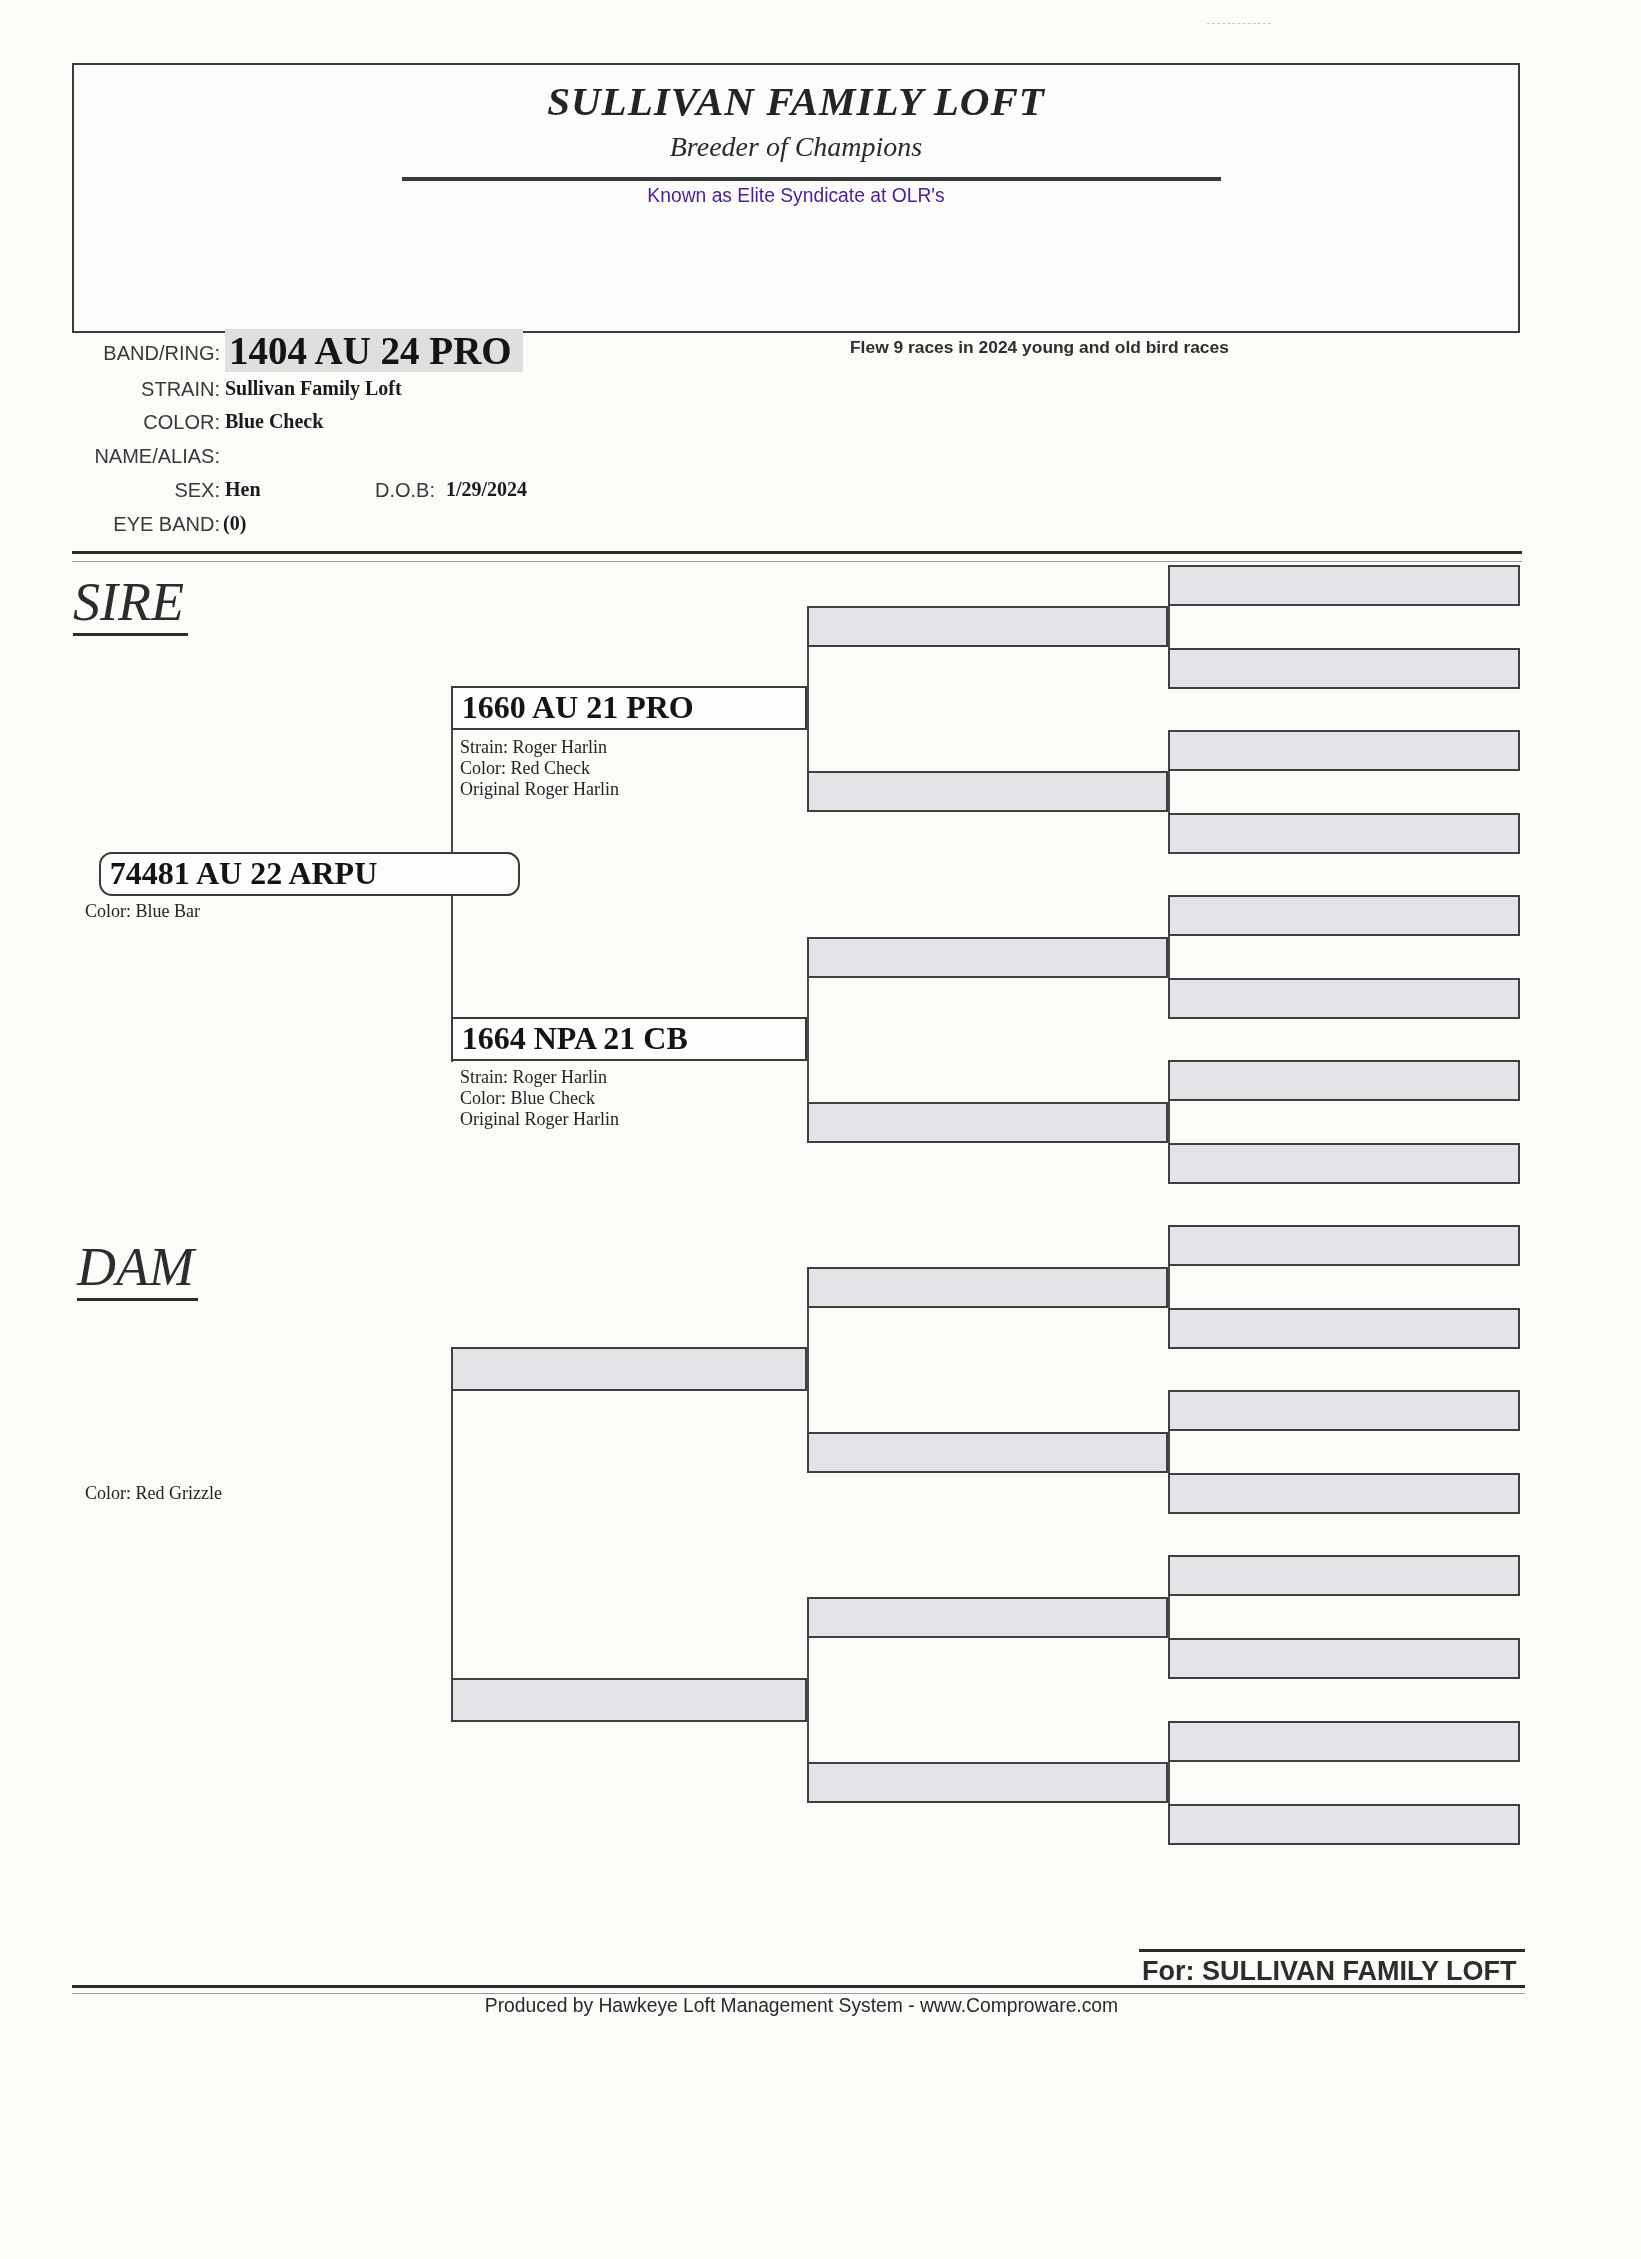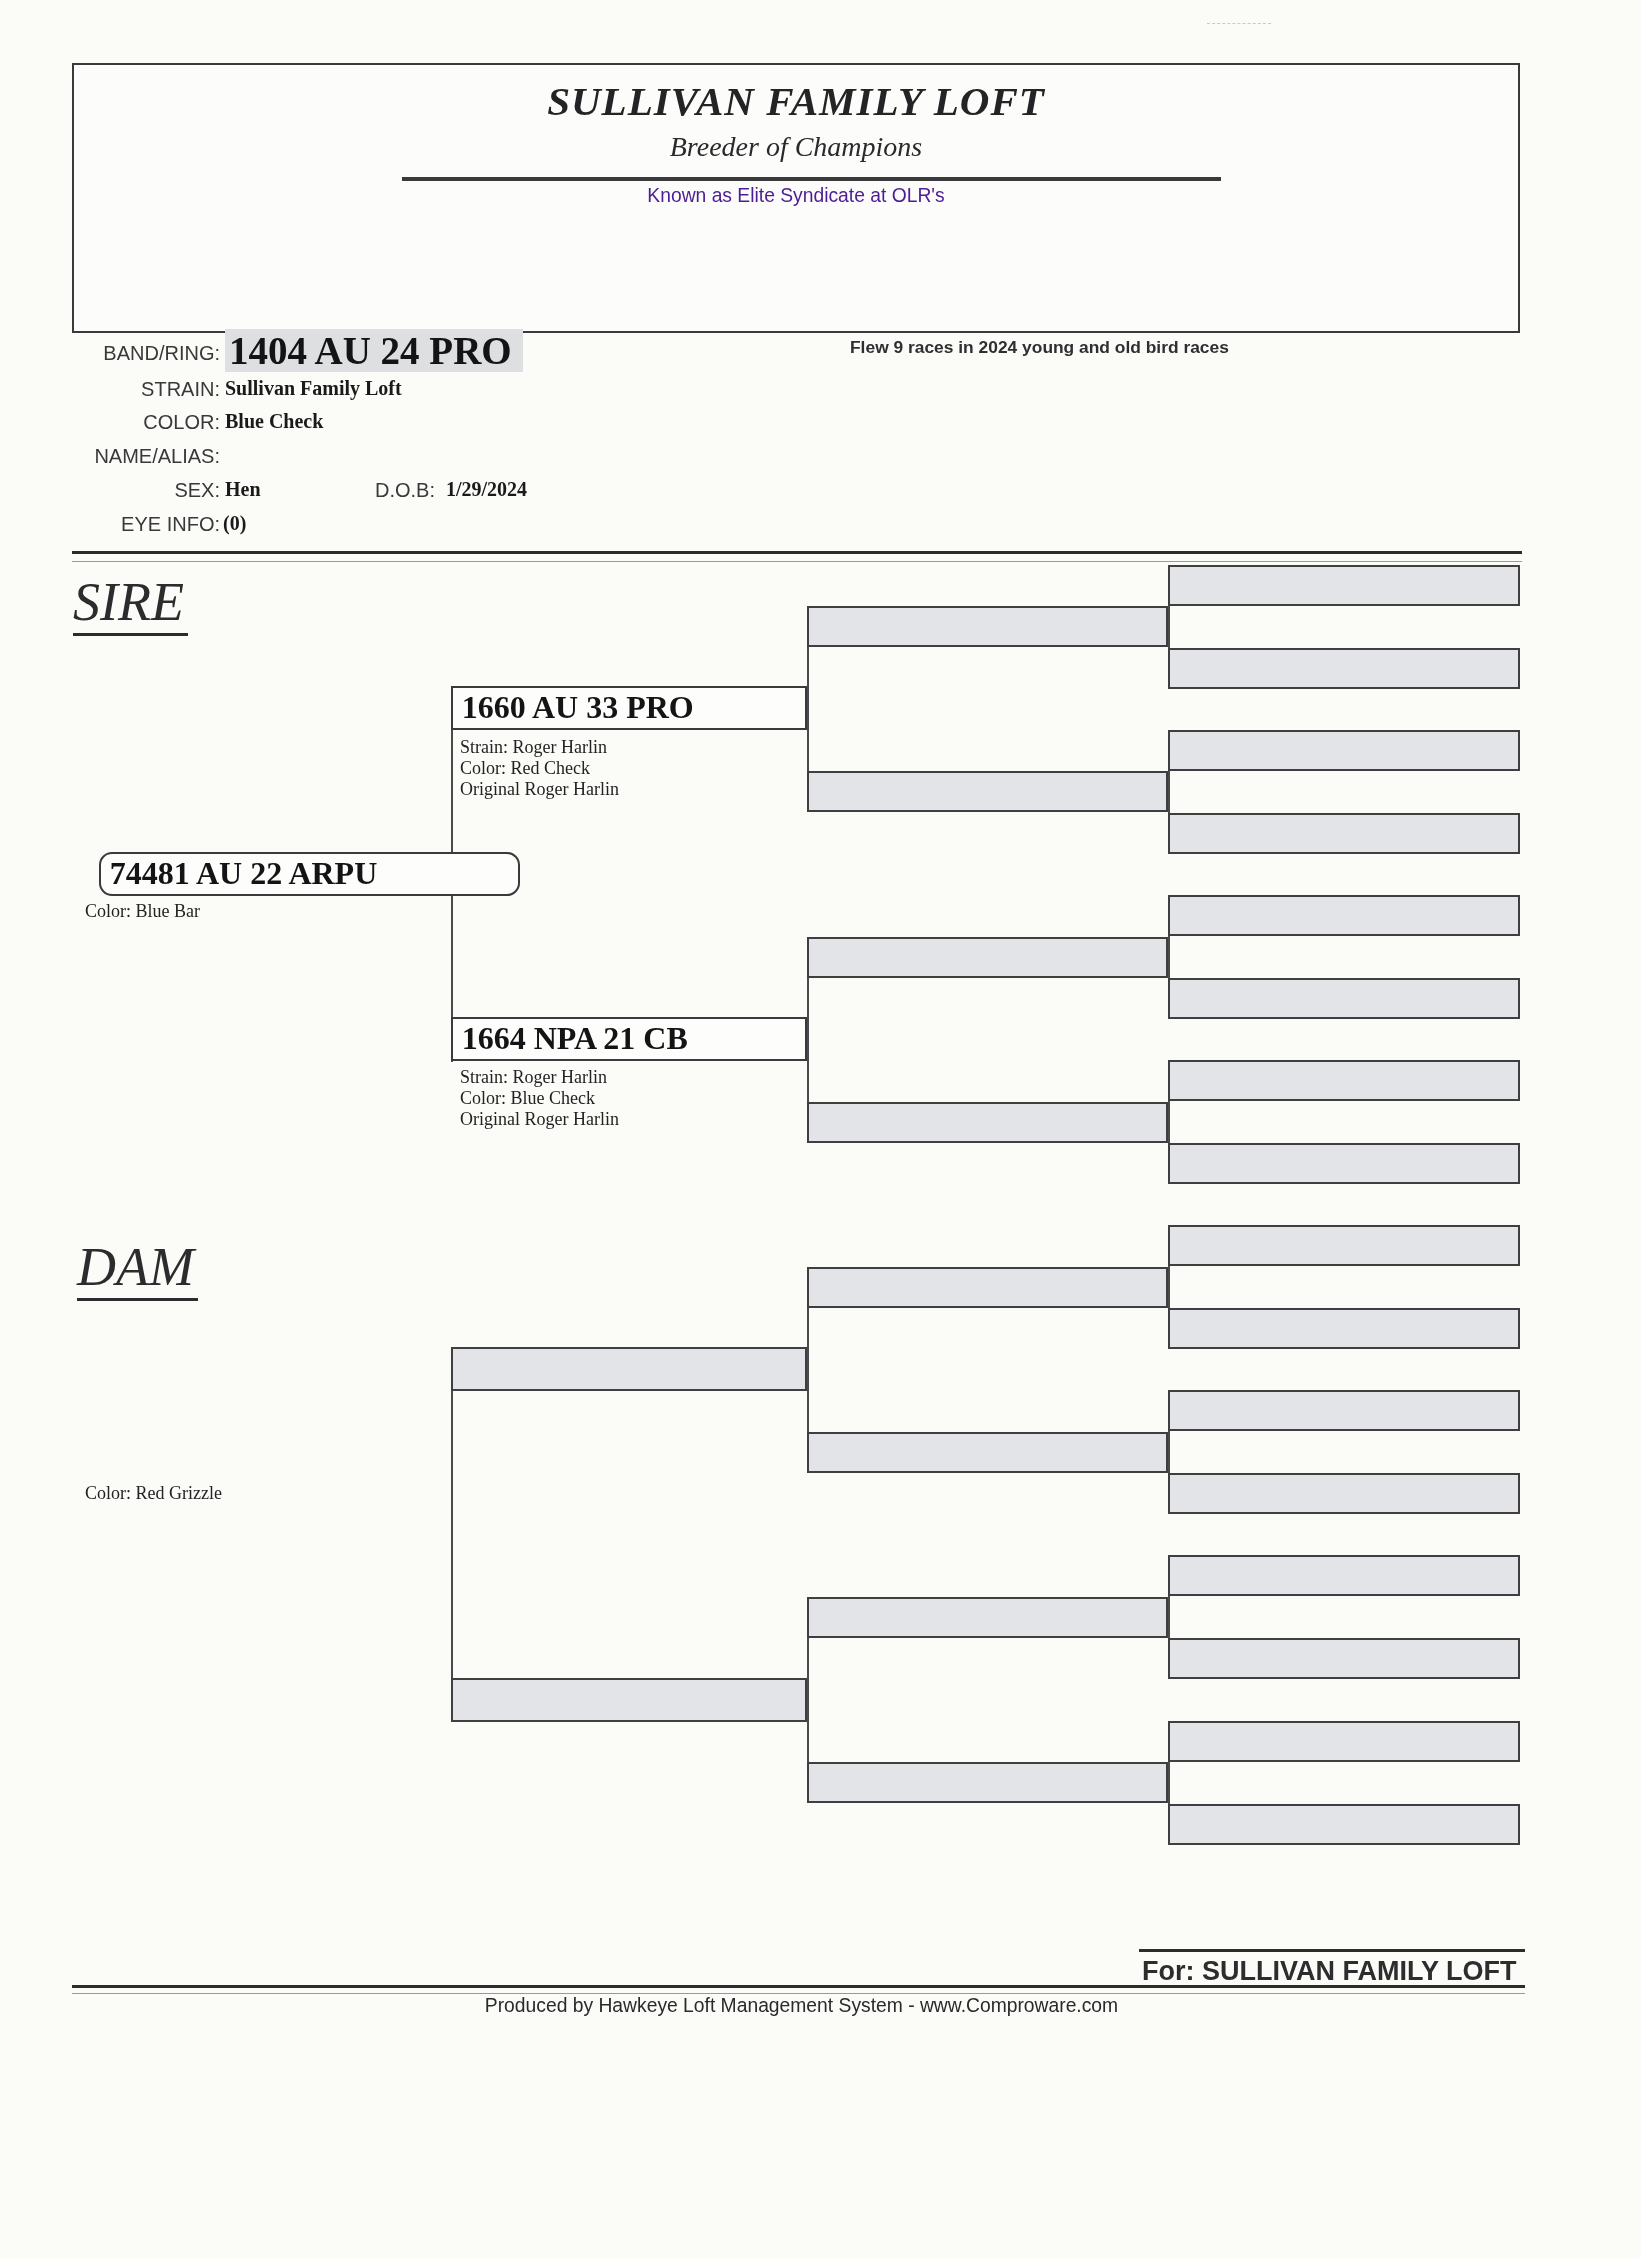--- a/index.html
+++ b/index.html
@@ -113,21 +113,21 @@
   <div class="abs fvalue" style="left:225px;top:410px;">Blue Check</div>
 
   <div class="abs flabel" style="top:445px;">NAME/ALIAS:</div>
   <div class="abs fvalue" style="left:225px;top:444px;"></div>
 
   <div class="abs flabel" style="top:479px;">SEX:</div>
   <div class="abs fvalue" style="left:225px;top:478px;">Hen</div>
   <div class="abs flabel" style="left:375px;width:68px;text-align:left;top:479px;">D.O.B:</div>
   <div class="abs fvalue" style="left:446px;top:478px;">1/29/2024</div>
 
-  <div class="abs flabel" style="top:513px;">EYE INFO:</div>
+  <div class="abs flabel" style="top:513px;">EYE BAND:</div>
   <div class="abs fvalue" style="left:223px;top:512px;">(0)</div>
 
   <div class="abs race-note">Flew 9 races in 2024 young and old bird races</div>
 
   <div class="abs rule-main"></div>
   <div class="abs rule-echo"></div>
 
   <div class="abs" style="left:73px;top:575px;">
     <span class="section-h">SIRE</span>
   </div>
@@ -183,21 +183,21 @@
   </div>
   <div class="abs pdetails" style="left:85px;top:901px;">
     <div>Color: Blue Bar</div>
   </div>
 
   <div class="abs pdetails" style="left:85px;top:1483px;">
     <div>Color: Red Grizzle</div>
   </div>
 
   <div class="abs pbox" style="left:451px;top:686px;width:356px;height:44px;">
-    <span class="bid">1660 AU 33 PRO</span>
+    <span class="bid">1660 AU 21 PRO</span>
   </div>
   <div class="abs pdetails" style="left:460px;top:737px;">
     <div>Strain: Roger Harlin</div>
     <div>Color: Red Check</div>
     <div>Original Roger Harlin</div>
   </div>
 
   <div class="abs pbox" style="left:451px;top:1017px;width:356px;height:44px;">
     <span class="bid">1664 NPA 21 CB</span>
   </div>

